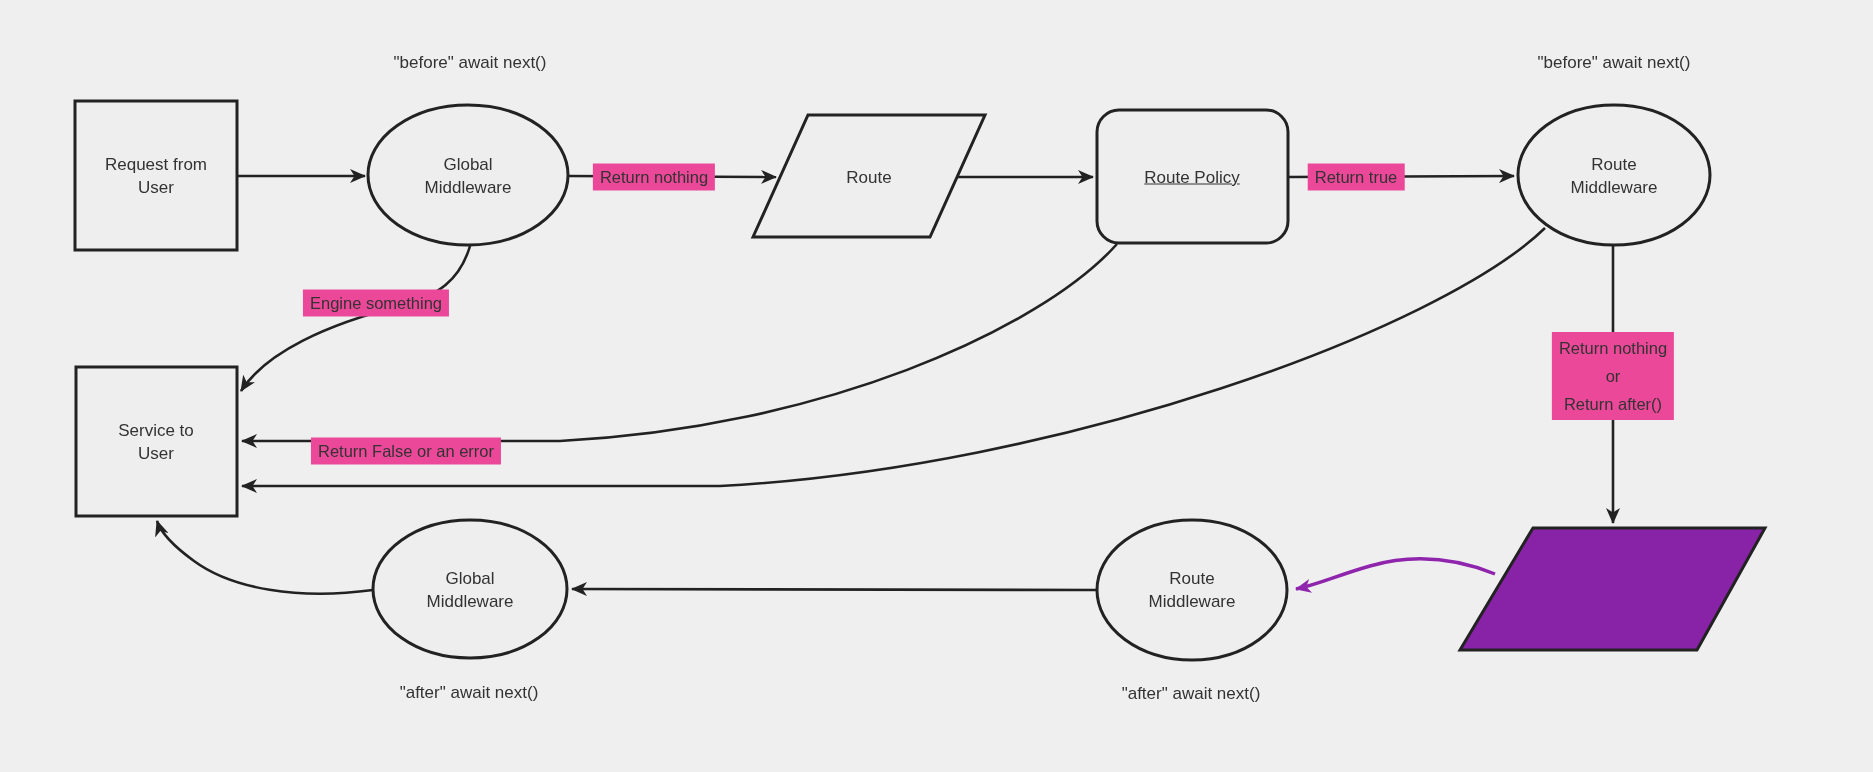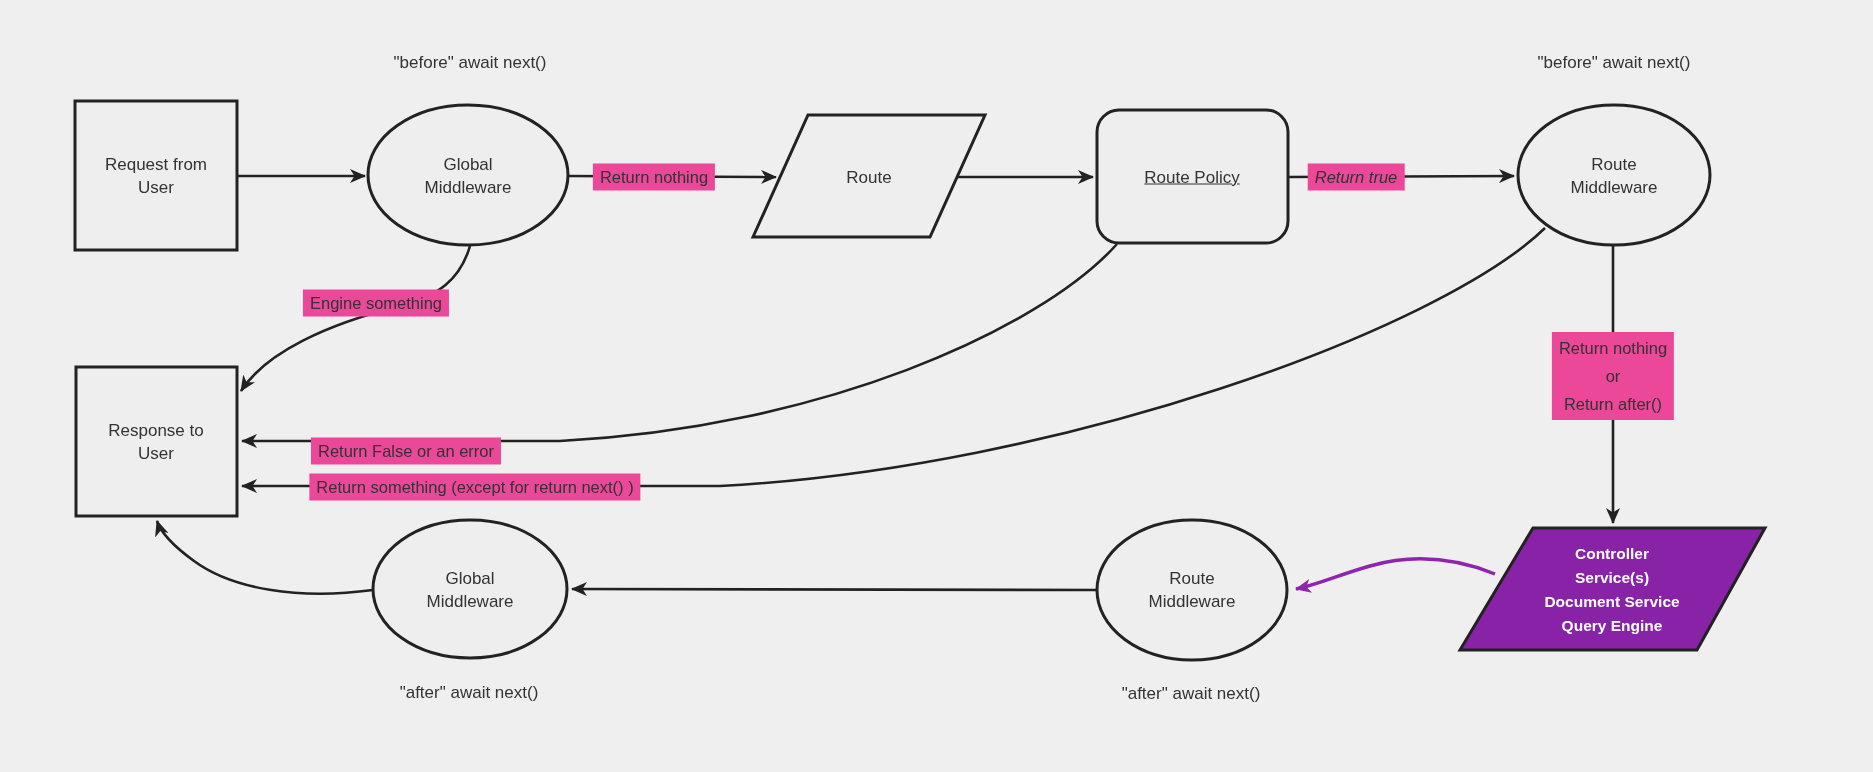--- a/index.html
+++ b/index.html
@@ -92,51 +92,44 @@
   <div class="lbl" style="left:1192px; top:177px;text-decoration:underline;">
     <div>Route Policy</div>
   </div>
 
   <div class="lbl" style="left:1614px; top:176px;">
     <div>Route</div>
     <div>Middleware</div>
   </div>
 
   <div class="lbl" style="left:156px; top:442px;">
-    <div>Response to</div>
+    <div>Service to</div>
     <div>User</div>
   </div>
 
   <div class="lbl" style="left:470px; top:590px;">
     <div>Global</div>
     <div>Middleware</div>
   </div>
 
   <div class="lbl" style="left:1192px; top:590px;">
     <div>Route</div>
     <div>Middleware</div>
   </div>
 
-  <div class="lbl controller-lbl" style="left:1612px; top:590px;">
-    <div>Controller</div>
-    <div>Service(s)</div>
-    <div>Document Service</div>
-    <div>Query Engine</div>
-  </div>
 
   <div class="lbl" style="left:470px; top:62px;">"before" await next()</div>
   <div class="lbl" style="left:1614px; top:62px;">"before" await next()</div>
   <div class="lbl" style="left:469px; top:692px;">"after" await next()</div>
   <div class="lbl" style="left:1191px; top:693px;">"after" await next()</div>
 
   <div class="lbl edge-lbl" style="left:654px; top:177px;">Return nothing</div>
-  <div class="lbl edge-lbl" style="left:1356px; top:177px;font-style:italic;">Return true</div>
+  <div class="lbl edge-lbl" style="left:1356px; top:177px;">Return true</div>
   <div class="lbl edge-lbl" style="left:376px; top:303px;">Engine something</div>
   <div class="lbl edge-lbl" style="left:406px; top:441px;margin-top:10px;">Return False or an error</div>
-  <div class="lbl edge-lbl" style="left:475px; top:487px;">Return something (except for return next() )</div>
 
   <div class="lbl edge-lbl" style="left:1613px; top:376px; line-height:28px;">
     <div>Return nothing</div>
     <div>or</div>
     <div>Return after()</div>
   </div>
 
 </div>
 
 </body></html>

